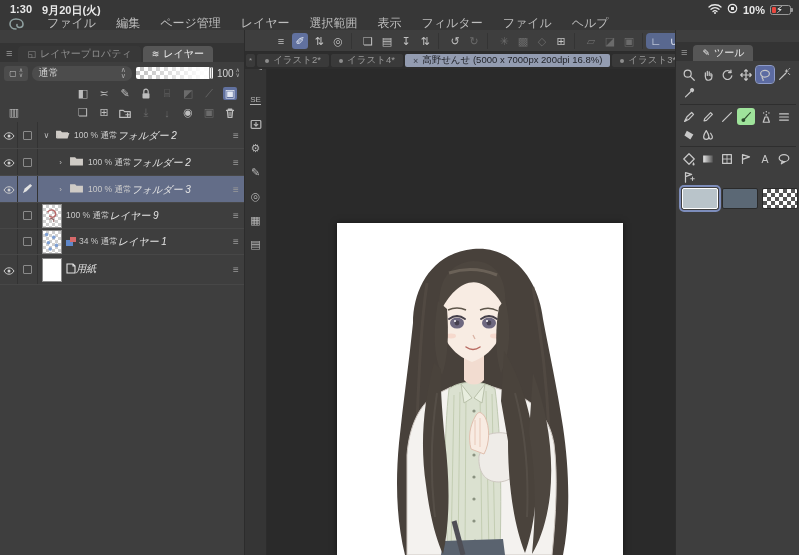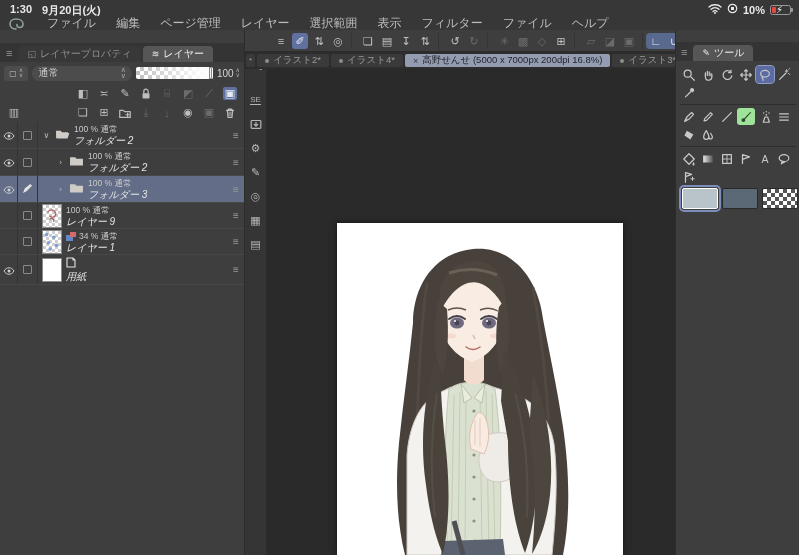--- a/index.html
+++ b/index.html
@@ -69,21 +69,21 @@
 
   
   #layer-list { position:absolute; left:0; top:92px; width:100%; }
   .layer-row { display:flex; align-items:stretch; border-bottom:1px solid #474747; background:#3e3e3e; position:relative; }
   .layer-row.selected { background:#636d88; }
   .lr-eye { width:18px; border-right:1px solid #333; display:flex; align-items:center; justify-content:center; }
   .lr-chk { width:20px; border-right:1px solid #333; display:flex; align-items:center; justify-content:center; }
   .chkbox { width:9px; height:9px; border:1px solid #8a8a8a; border-radius:1px; }
   .lr-main { flex:1; display:flex; align-items:center; gap:4px; padding:2px 4px; min-width:0; }
   .lr-grip { width:16px; display:flex; align-items:center; justify-content:center; color:#9b9b9b; font-size:10px; }
-  .lr-text { display:flex; flex-direction:column; justify-content:center; line-height:11px; min-width:0; }
+  .lr-text { display:flex; justify-content:center; line-height:11px; min-width:0; }
   .lr-info { font-size:8.5px; color:#c9c9c9; display:flex; align-items:center; gap:3px; }
   .lr-name { font-size:10px; color:#e4e4e4; white-space:nowrap;font-style:italic; }
   .chev { font-size:8px; color:#bdbdbd; width:9px; text-align:center; }
   .thumb { width:20px; height:24px; border:1px solid #8a8a8a; background:#fff; position:relative; flex:none;
      background-image:linear-gradient(45deg,#cfcfcf 25%,transparent 25%,transparent 75%,#cfcfcf 75%),linear-gradient(45deg,#cfcfcf 25%,#fff 25%,#fff 75%,#cfcfcf 75%);
      background-size:6px 6px; background-position:0 0,3px 3px; }
   .thumb.paper { background:#fff; background-image:none; }
   .thumb svg { position:absolute; inset:0; }
   .mini-badge { width:10px; height:9px; position:relative; flex:none; }
   .mini-badge .b1 { position:absolute; left:0; bottom:0; width:7px; height:6px; background:#5f87c9; }

